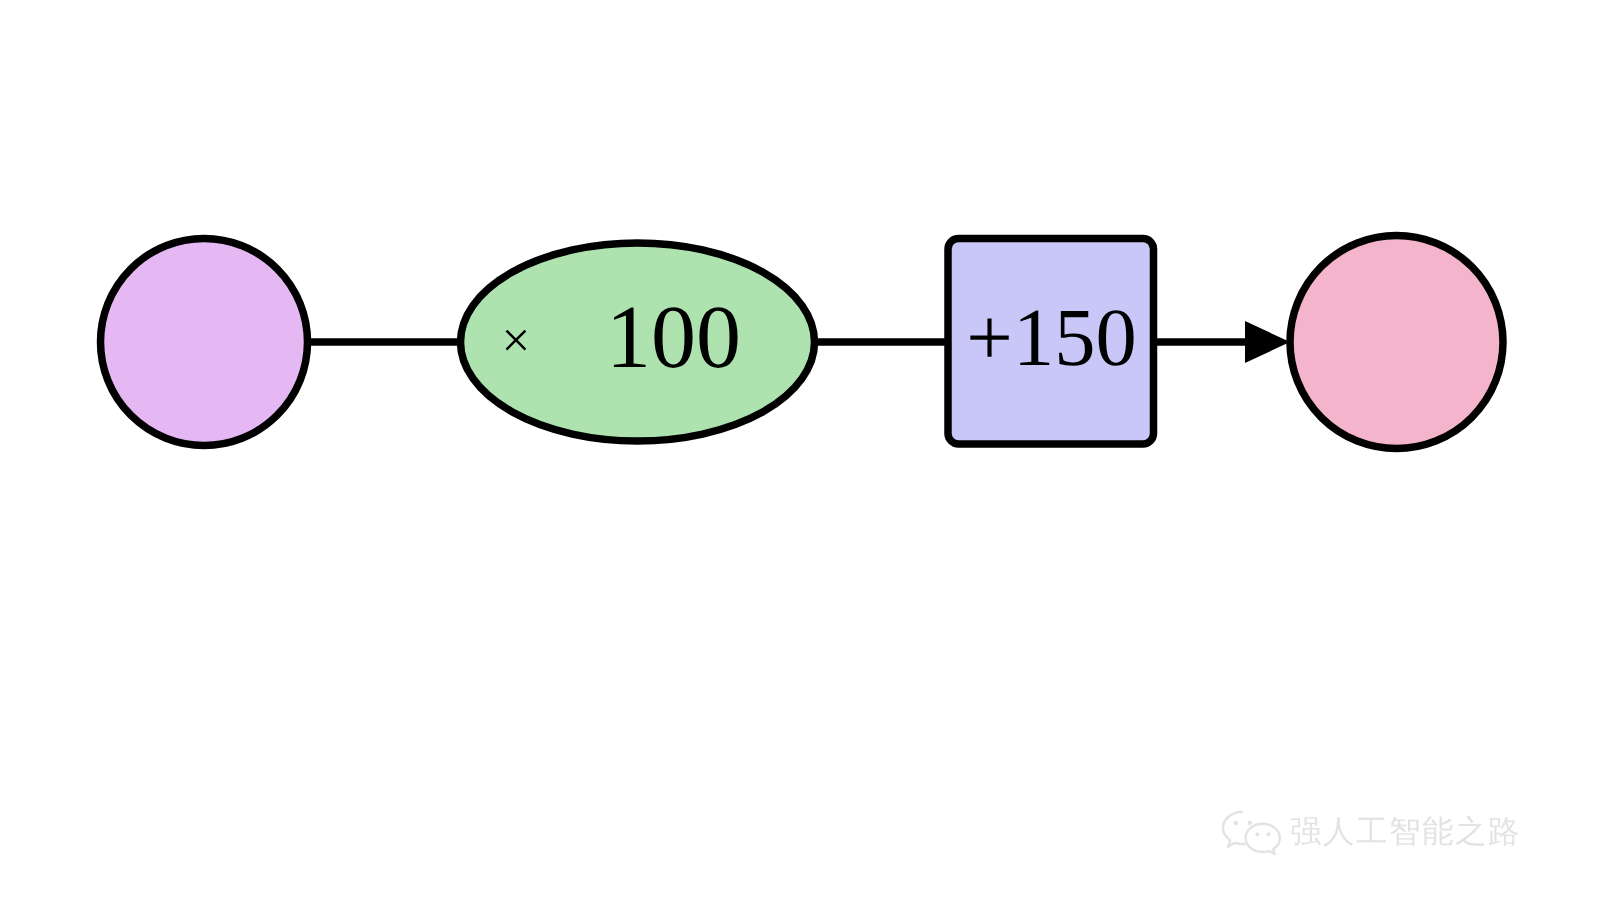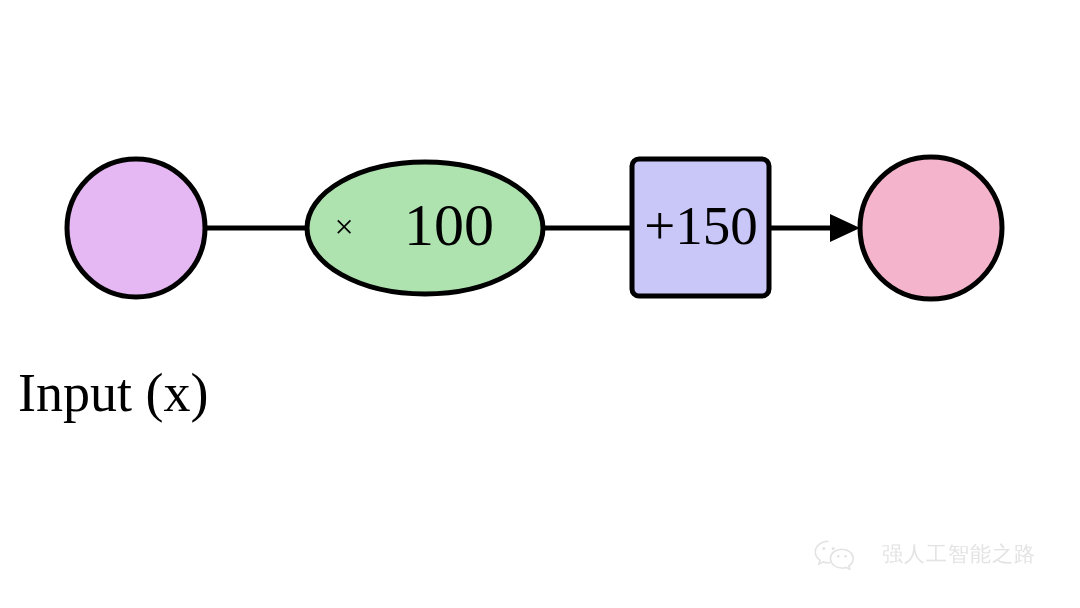--- a/index.html
+++ b/index.html
@@ -70,21 +70,21 @@
   .io-label.output {
     right: 14px;
     top: 366px;
   }
   .watermark {
     position: absolute;
     left: 812px;
     top: 538px;
     display: flex;
     align-items: center;
-    gap: 24px;
+    gap: 2px;
     opacity: 1;
     pointer-events: none;
   }
   .watermark-text {
     font-family: "DejaVu Sans", "Liberation Sans", sans-serif;
     font-size: 21px;
     color: #e3e3e3;
     letter-spacing: 1px;
     white-space: nowrap;
   }
@@ -111,21 +111,20 @@
     <ellipse class="node-shape" cx="425" cy="228" rx="118" ry="66" fill="#aee3b0"></ellipse>
     <text class="op-text op-symbol-small" x="344" y="230">×</text>
     <text class="op-text op-number" x="449" y="231">100</text>
 
     <rect class="node-shape" x="632" y="159" width="137" height="137" rx="7" ry="7" fill="#c9c7f8"></rect>
     <text class="op-text op-number-box" x="701" y="231">+150</text>
 
     <circle class="node-shape" cx="931" cy="228" r="71" fill="#f4b4cb"></circle>
   </svg>
 
-  <div class="io-label input">Input (x)</div>
 
 
   <div class="watermark">
     <svg class="wechat-icon" width="46" height="32" viewBox="0 0 46 32" xmlns="http://www.w3.org/2000/svg">
       <g fill="none" stroke="#e3e3e3" stroke-width="1.6">
         <path d="M16.5 3.2C9.2 3.2 3.3 8 3.3 13.9c0 3.3 1.9 6.3 4.8 8.3l-1.3 4 4.5-2.3c1.6.5 3.4.8 5.2.8 .6 0 1.2 0 1.8-.1"></path>
         <path d="M29.8 11.2c-6.3 0-11.4 4.2-11.4 9.4 0 5.2 5.1 9.4 11.4 9.4 1.5 0 2.9-.2 4.2-.6l3.9 2-1.1-3.4c2.6-1.7 4.4-4.4 4.4-7.4 0-5.2-5.1-9.4-11.4-9.4z"></path>
       </g>
       <g fill="#e3e3e3">
         <circle cx="11.8" cy="10.6" r="1.5"></circle>

